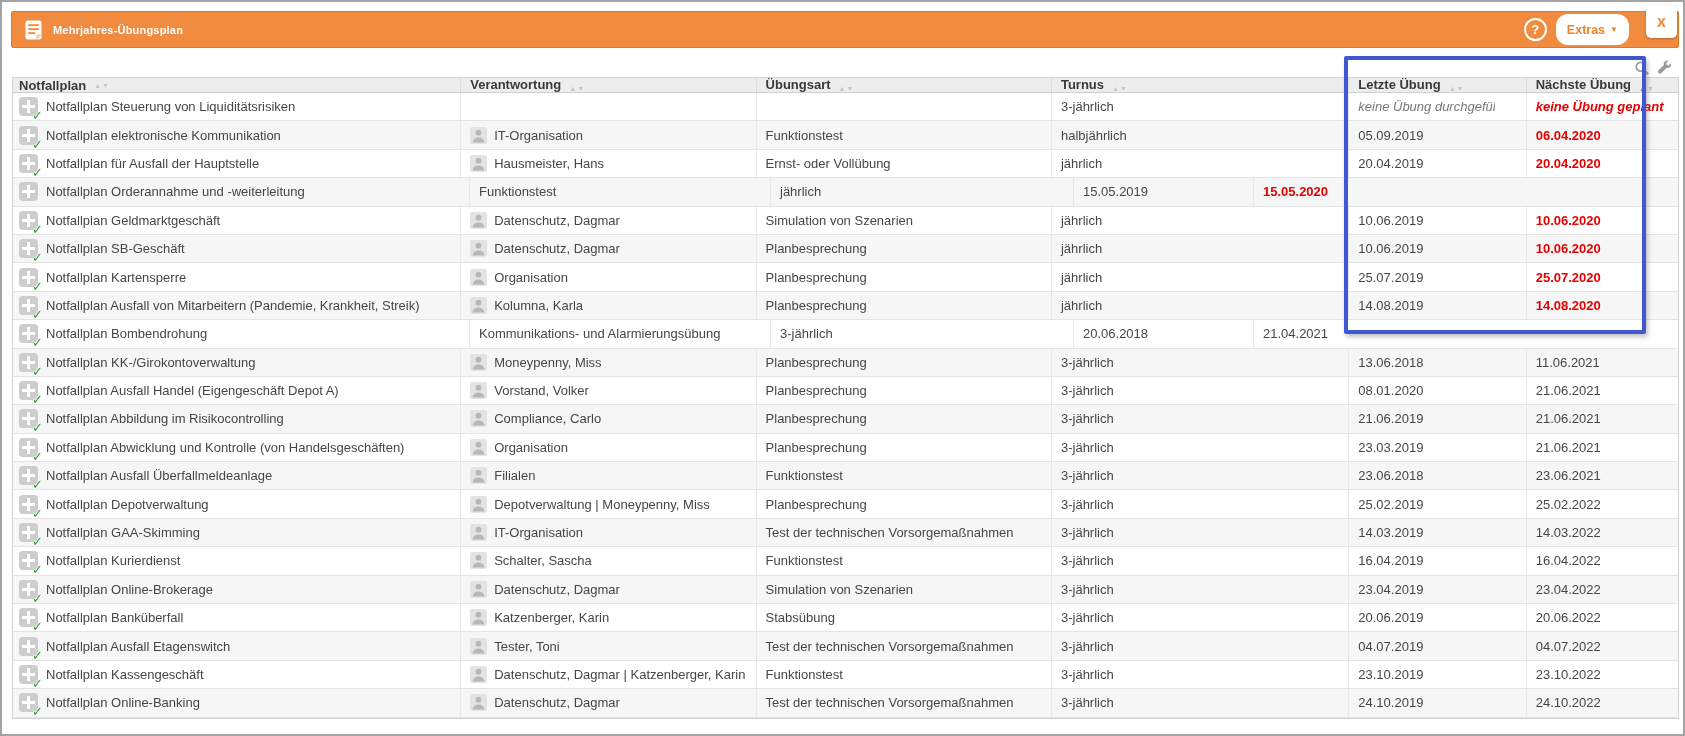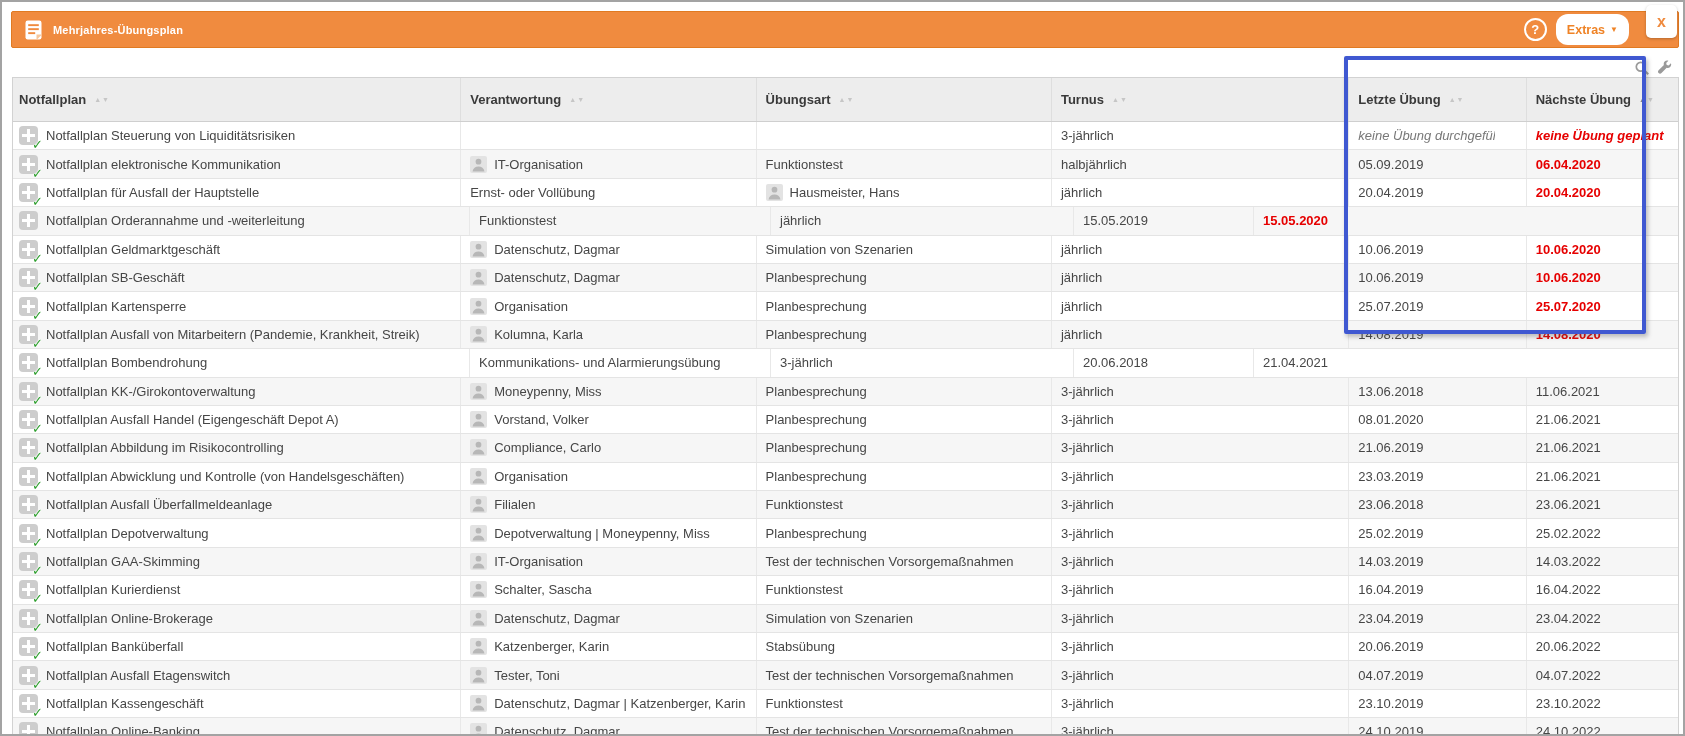--- a/index.html
+++ b/index.html
@@ -22,24 +22,24 @@
   .caret{font-size:8px;line-height:1;}
   .close-tab{position:absolute;top:3px;right:6px;width:31px;height:33px;background:#fff;border:none;
              border-radius:5px;color:#ef8b3f;font-size:16px;font-weight:bold;
              box-shadow:0 1px 3px rgba(0,0,0,.25);cursor:pointer;z-index:6;padding:0;}
   
   .toolbar-icons{position:absolute;top:58px;right:10px;display:flex;gap:7px;align-items:center;z-index:2;}
   .toolbar-icons span{display:block;width:16px;height:16px;cursor:pointer;}
   
   .table{position:absolute;left:10px;top:75px;width:1667px;border:1px solid #d2d2d2;
          box-sizing:border-box;background:#fff;}
-  .thead{display:flex;height:44px;background:#ededed;border-bottom:1px solid #cfcfcf;box-sizing:border-box;}
+  .thead{display:flex;height:15px;background:#ededed;border-bottom:1px solid #cfcfcf;box-sizing:border-box;}
   .hcell{display:flex;align-items:center;gap:8px;padding:0 9px;font-weight:bold;font-size:13px;
          color:#3a3a3a;box-sizing:border-box;cursor:pointer;overflow:hidden;white-space:nowrap;}
-  .hcell+.hcell{border-left:1px solid #dedede;}
+  .hcell+.hcell{border-left:1px solid #dedede;align-items:flex-end;}
   .arrows{font-size:7px;color:#c6c6c6;letter-spacing:1px;white-space:nowrap;}
   .arrows .on{color:#868686;}
   .row{display:flex;height:28.4px;align-items:center;border-bottom:1px solid #e4e4e4;
        box-sizing:border-box;font-size:13px;color:#464646;background:#fff;cursor:pointer;}
   .row:nth-child(even){background:#f6f6f6;}
   .cell{padding:0 9px;box-sizing:border-box;display:flex;align-items:center;gap:7px;height:100%;
         overflow:hidden;white-space:nowrap;}
   .cell+.cell{border-left:1px solid #e8e8e8;}
   .c0{width:456px;padding-left:6px;}
   .c1{width:301px;}
@@ -172,28 +172,28 @@
             <span class="alert">06.04.2020</span>
           </div>
         </div>
         <div class="row">
           <div class="cell c0">
             <span class="plan-icon">
               <span class="check">✓</span>
             </span>
             <span>Notfallplan für Ausfall der Hauptstelle</span>
           </div>
+          <div class="cell c1">
+            <span class="person-icon"><svg viewBox="0 0 16 16" width="17" height="17">
+                <circle cx="8" cy="5.3" r="2.7" fill="#b7b7b7"></circle>
+                <path d="M2.4 14.6c.5-3.3 2.7-4.8 5.6-4.8s5.1 1.5 5.6 4.8z" fill="#b7b7b7"></path>
+              </svg></span>
+            <span>Hausmeister, Hans</span>
+          </div>
           <div class="cell c2">Ernst- oder Vollübung</div>
-          <div class="cell c1">
-            <span class="person-icon"><svg viewBox="0 0 16 16" width="17" height="17">
-                <circle cx="8" cy="5.3" r="2.7" fill="#b7b7b7"></circle>
-                <path d="M2.4 14.6c.5-3.3 2.7-4.8 5.6-4.8s5.1 1.5 5.6 4.8z" fill="#b7b7b7"></path>
-              </svg></span>
-            <span>Hausmeister, Hans</span>
-          </div>
           <div class="cell c3">jährlich</div>
           <div class="cell c4">
             <span>20.04.2019</span>
           </div>
           <div class="cell c5">
             <span class="alert">20.04.2020</span>
           </div>
         </div>
         <div class="row">
           <div class="cell c0">

